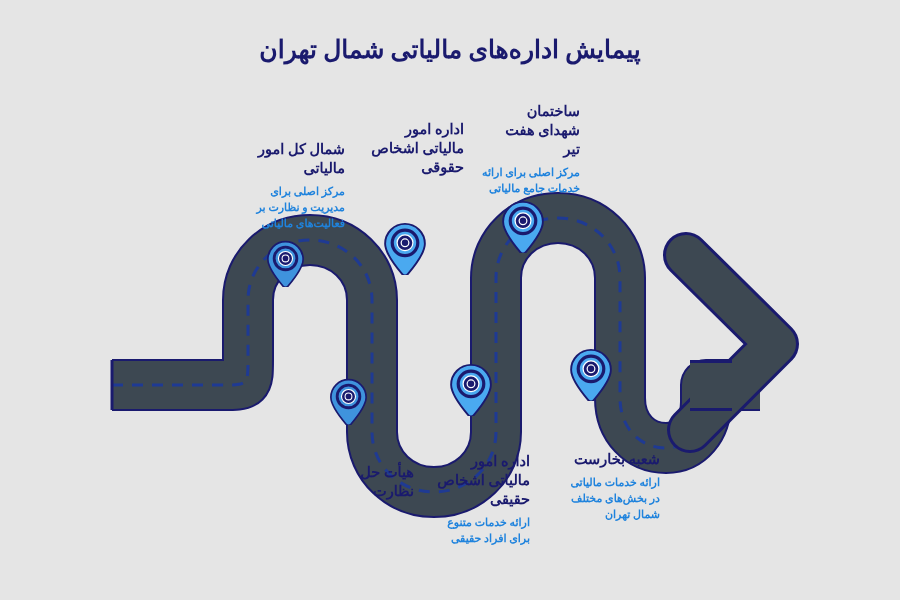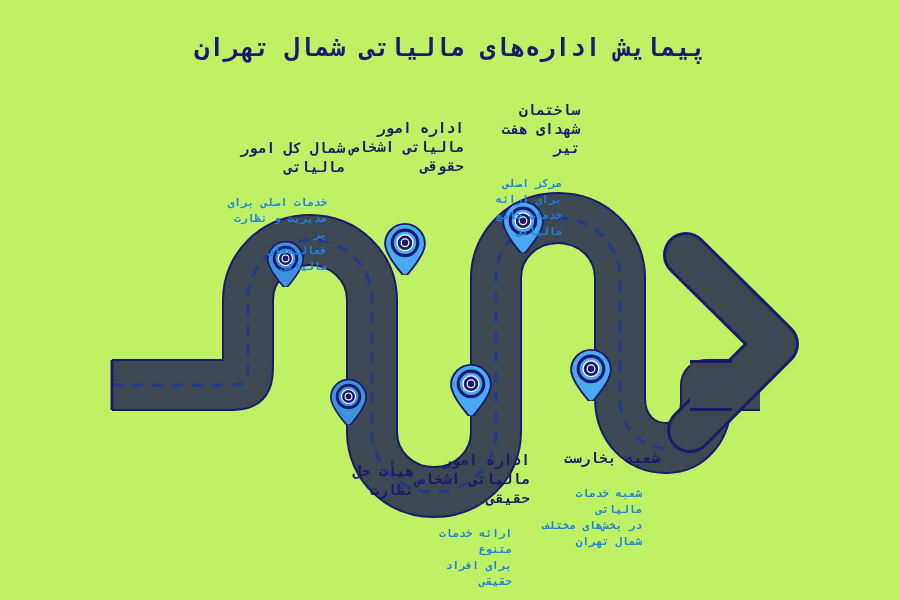--- a/index.html
+++ b/index.html
@@ -4,23 +4,23 @@
 <style>
   html, body {
     margin: 0;
     padding: 0;
     background: #ffffff;
   }
   #root {
     position: relative;
     width: 900px;
     height: 600px;
-    background: #bef264;
+    background: #e5e5e5;
     overflow: hidden;
-    font-family: Liberation Mono, monospace;
+    font-family: Liberation Serif, serif;
   }
 
   
   #page-title {
     position: absolute;
     top: 34px;
     left: 0;
     width: 900px;
     text-align: center;
     font-size: 25px;
@@ -51,21 +51,21 @@
     font-size: 14.5px;
     font-weight: bold;
     color: #1a1a6e;
     margin: 0 0 6px 0;
     white-space: pre-line;
   }
   .stop-desc {
     font-size: 11px;
     font-weight: bold;
     color: #1f83dd;
-    margin: 18px;
+    margin: 0;
     white-space: pre-line;
     line-height: 1.45;
   }
 
   
   #stop-label-0 { top: 140px; left: 205px;  width: 140px; }
   #stop-label-1 { top: 120px; left: 332px;  width: 132px; }
   #stop-label-2 { top: 102px; left: 460px;  width: 120px; }
   
   #stop-label-3 { top: 450px; left: 518px;  width: 142px; }
@@ -192,42 +192,42 @@
     <use href="#pin-lg" x="570" y="348" width="42" height="53"></use>
 
     <use href="#pin-lg" x="450" y="363" width="42" height="53"></use>
 
     <use href="#pin-sm" x="330" y="378" width="37" height="47"></use>
   </svg>
 
   <div class="stop-label" id="stop-label-0">
     <div class="stop-title">شمال کل امور
 مالیاتی</div>
-    <div class="stop-desc">خدمات اصلی برای
+    <div class="stop-desc">مرکز اصلی برای
 مدیریت و نظارت بر
 فعالیت‌های مالیاتی</div>
   </div>
 
   <div class="stop-label" id="stop-label-1">
     <div class="stop-title">اداره امور
 مالیاتی اشخاص
 حقوقی</div>
   </div>
 
   <div class="stop-label" id="stop-label-2">
     <div class="stop-title">ساختمان
 شهدای هفت
 تیر</div>
     <div class="stop-desc">مرکز اصلی برای ارائه
 خدمات جامع مالیاتی</div>
   </div>
 
   <div class="stop-label" id="stop-label-3">
     <div class="stop-title">شعبه بخارست</div>
-    <div class="stop-desc">شعبه خدمات مالیاتی
+    <div class="stop-desc">ارائه خدمات مالیاتی
 در بخش‌های مختلف
 شمال تهران</div>
   </div>
 
   <div class="stop-label" id="stop-label-4">
     <div class="stop-title">اداره امور
 مالیاتی اشخاص
 حقیقی</div>
     <div class="stop-desc">ارائه خدمات متنوع
 برای افراد حقیقی</div>

